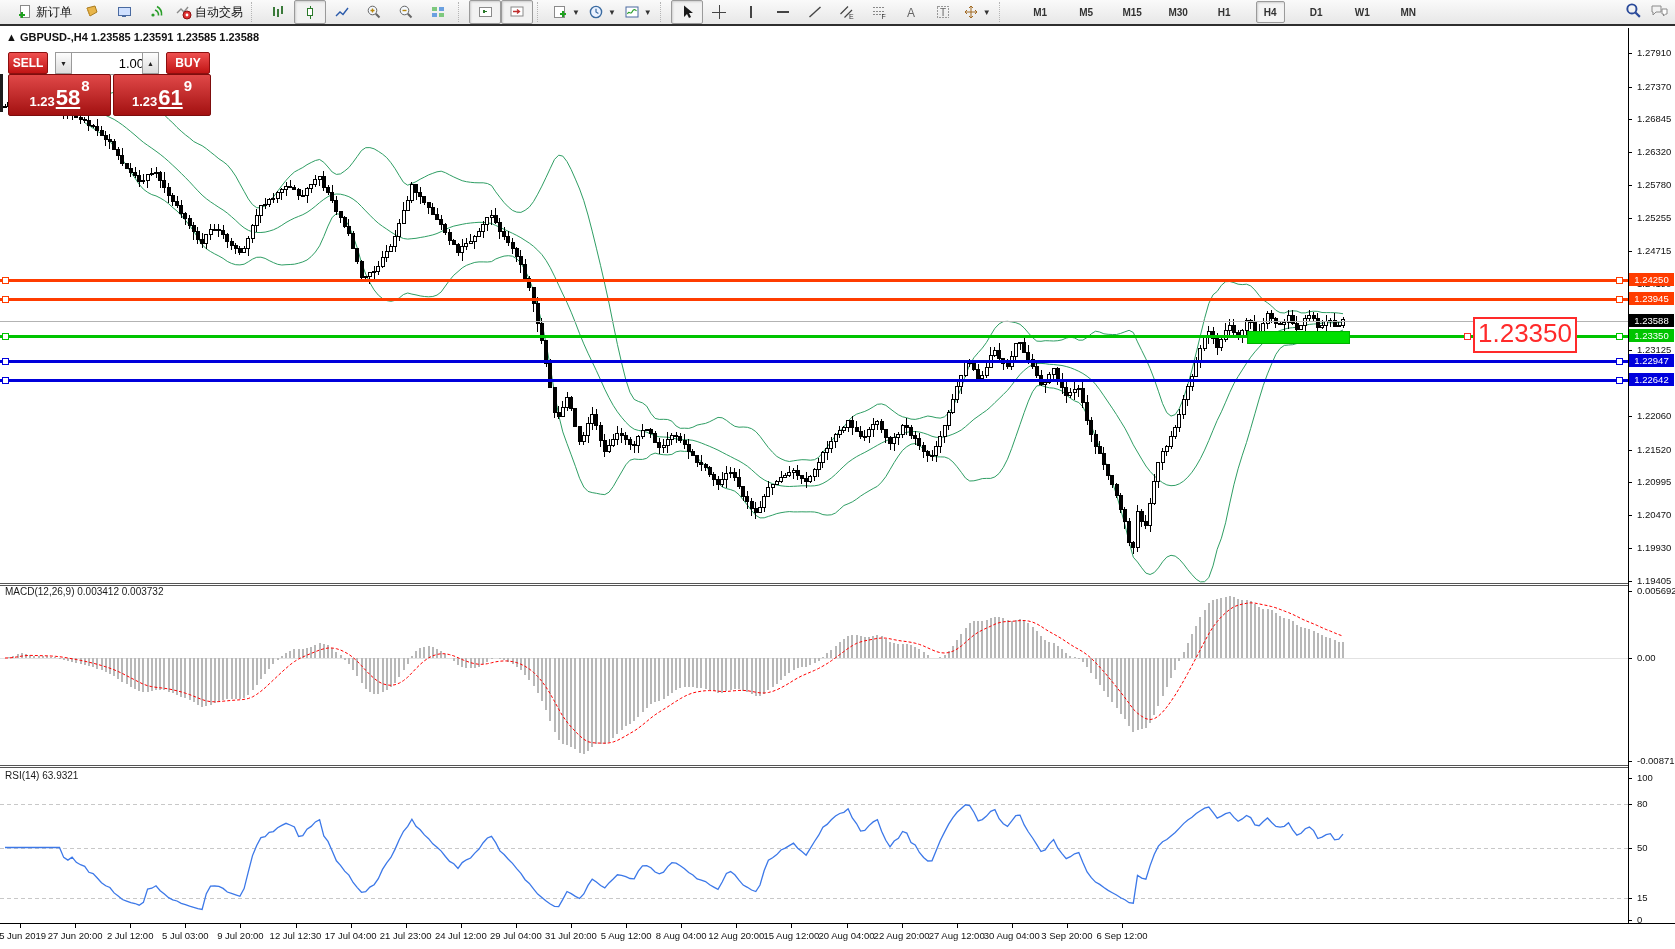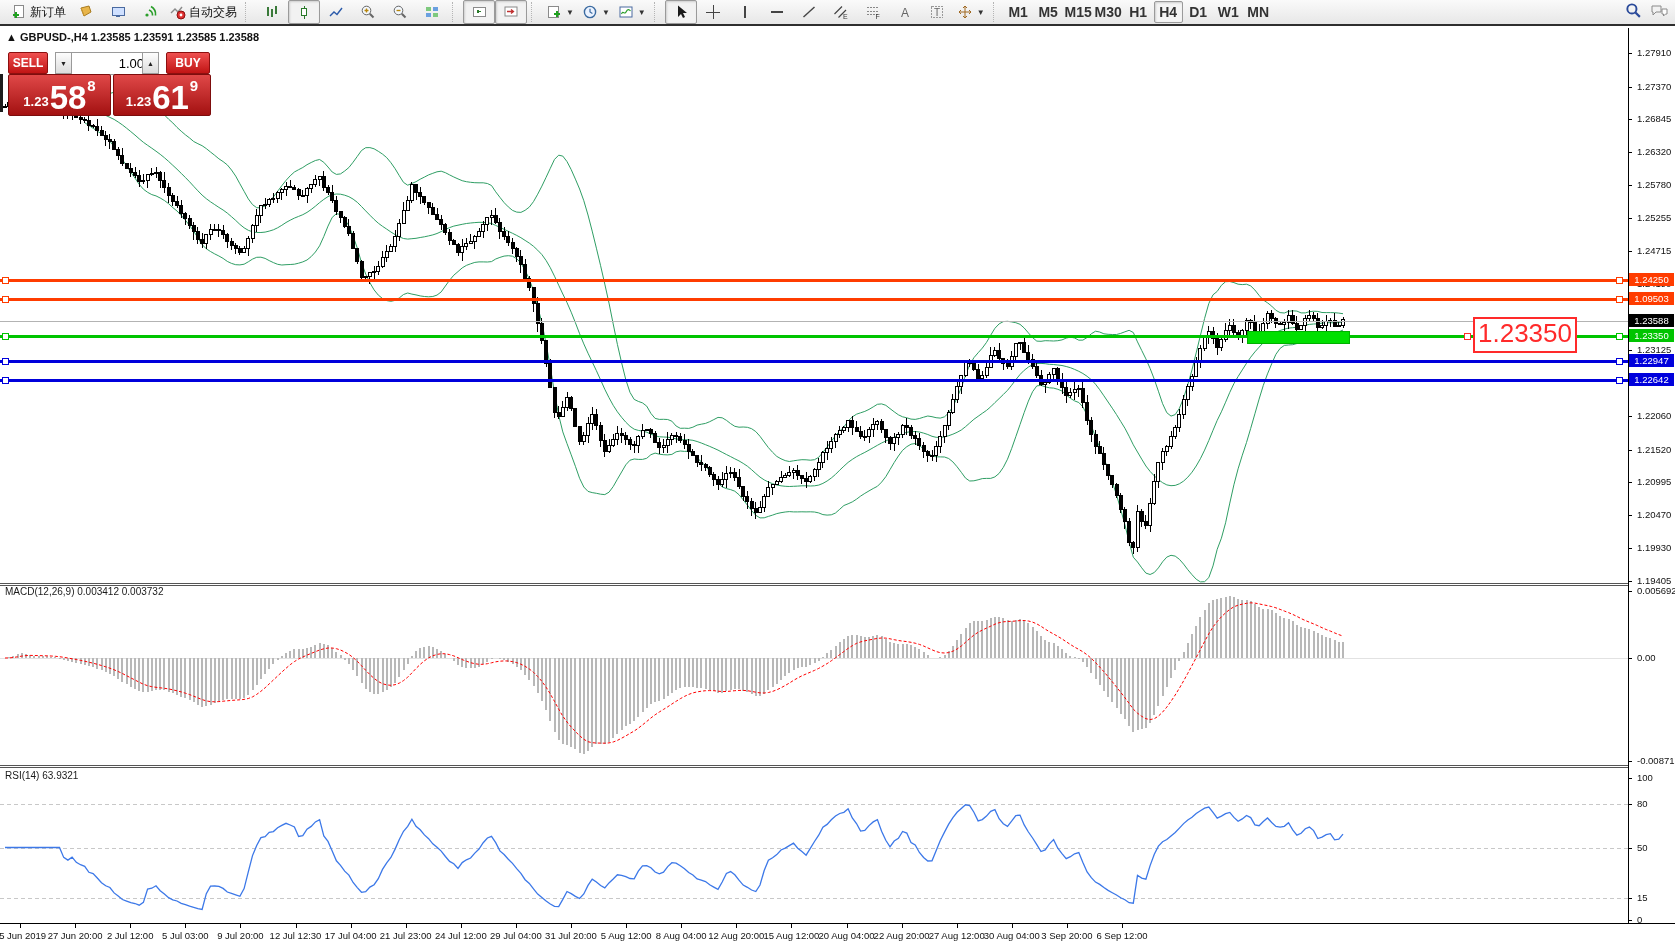--- a/index.html
+++ b/index.html
@@ -1,45 +1,45 @@
 <!DOCTYPE html>
 <html><head>
 <meta charset="utf-8">
 <style>
   html,body{margin:0;padding:0;background:#fff;font-family:"Liberation Sans",sans-serif;}
   #app{position:relative;width:1675px;height:949px;overflow:hidden;background:#fff;}
   
   #toolbar{position:absolute;left:0;top:0;width:1675px;height:26px;
     background:linear-gradient(#fafafa,#e7e7e7);border-bottom:2px solid #2e2e2e;
-    display:flex;align-items:center;padding-left:7px;box-sizing:border-box;}
+    display:flex;align-items:center;padding-left:13px;box-sizing:border-box;}
   .tbtn{height:22px;min-width:24px;display:flex;align-items:center;justify-content:center;
     gap:3px;padding:0 3px;border:1px solid transparent;border-radius:2px;color:#222;font-size:12px;}
   .tbtn.active{border:1px solid #9a9a9a;background:#f2f2f2;box-shadow:inset 1px 1px 2px #cfcfcf;}
   .tsep{width:7px;height:20px;border-left:1px dotted #b5b5b5;margin:0 3px 0 4px;}
   .tlabel{font-size:12px;color:#111;white-space:nowrap;}
   .dd{font-size:8px;color:#333;margin-left:1px;}
   .pbtn{height:20px;width:27px;display:flex;align-items:center;justify-content:center;
-    font-size:14px;font-weight:bold;color:#333;border:1px solid transparent;border-radius:2px;}
+    font-size:10px;font-weight:bold;color:#333;border:1px solid transparent;border-radius:2px;margin-left:16px;}
   .pbtn.active{border:1px solid #9a9a9a;background:#f4f4f4;box-shadow:inset 1px 1px 2px #cfcfcf;}
   #tb-right{position:absolute;right:6px;top:2px;display:flex;gap:8px;align-items:center;}
   
   #chart-title{position:absolute;left:6px;top:31px;font-size:11px;font-weight:bold;color:#111;z-index:30;}
   #chart-title .ohlc{font-weight:bold;}
   .redbtn{position:absolute;background:linear-gradient(#ef5050,#c01414);color:#fff;font-weight:bold;
     font-size:12px;display:flex;align-items:center;justify-content:center;border:1px solid #8d0f0f;
     border-radius:2px;z-index:31;}
   .spin{position:absolute;background:linear-gradient(#fdfdfd,#dcdcdc);border:1px solid #9a9a9a;
     display:flex;align-items:center;justify-content:center;font-size:7px;color:#222;z-index:31;}
   #volume-input{position:absolute;left:71px;top:52px;width:70px;height:19px;border:1px solid #9a9a9a;
     font-size:13px;text-align:right;padding-right:4px;z-index:31;font-family:"Liberation Sans",sans-serif;}
   .pricebox{position:absolute;top:74px;height:38px;background:linear-gradient(#e04848,#a31111);
     border:1px solid #7d0d0d;border-radius:2px;color:#fff;z-index:31;display:flex;align-items:flex-end;
     justify-content:center;padding-bottom:2px;}
   .pricebox .sm{font-size:13px;font-weight:bold;margin-bottom:4px;}
-  .pricebox .big{font-size:33px;font-weight:bold;line-height:30px;margin:0 1px;}
+  .pricebox .big{font-size:22px;font-weight:bold;line-height:30px;margin:0 1px;text-decoration:underline;}
   .pricebox .sup{font-size:15px;font-weight:bold;align-self:flex-start;margin-top:2px;}
   #panel-edge{position:absolute;left:0;top:74px;width:3px;height:38px;background:#1d1d1d;z-index:31;}
   
   .pane-sep{position:absolute;left:0;width:1629px;height:3px;background:#fff;
     border-top:1px solid #555;border-bottom:1px solid #555;box-sizing:border-box;z-index:20;}
   #main-svg,#macd-svg,#rsi-svg{position:absolute;left:0;z-index:5;}
   .pane-label{position:absolute;left:5px;font-size:10px;color:#1a1a1a;z-index:21;}
   #axis-layer{position:absolute;left:0;top:0;width:1675px;height:949px;pointer-events:none;z-index:22;}
   #vaxis-line{position:absolute;left:1628px;top:28px;width:1px;height:895px;background:#000;}
   .tick-dash{position:absolute;left:1628px;width:4px;height:1px;background:#000;}
@@ -1330,21 +1330,21 @@
       <div class="tick-label" style="top: 772px;">100</div>
       <div class="tick-dash" style="top: 804px;"></div>
       <div class="tick-label" style="top: 798px;">80</div>
       <div class="tick-dash" style="top: 848px;"></div>
       <div class="tick-label" style="top: 842px;">50</div>
       <div class="tick-dash" style="top: 898px;"></div>
       <div class="tick-label" style="top: 892px;">15</div>
       <div class="tick-dash" style="top: 920px;"></div>
       <div class="tick-label" style="top: 914px;">0</div>
       <div class="price-tag" style="top: 273.217px; background: rgb(255, 60, 0);">1.24250</div>
-      <div class="price-tag" style="top: 292.152px; background: rgb(255, 60, 0);">1.09503</div>
+      <div class="price-tag" style="top: 292.152px; background: rgb(255, 60, 0);">1.23945</div>
       <div class="price-tag" style="top: 314.315px; background: rgb(0, 0, 0);">1.23588</div>
       <div class="price-tag" style="top: 329.09px; background: rgb(0, 196, 0);">1.23350</div>
       <div class="price-tag" style="top: 354.109px; background: rgb(0, 0, 220);">1.22947</div>
       <div class="price-tag" style="top: 373.043px; background: rgb(0, 0, 220);">1.22642</div>
     </div>
 
   <div id="time-axis">
       <div class="time-tick" style="left: 20px;"></div>
       <div class="time-label" style="left: 20px;">25 Jun 2019</div>
       <div class="time-tick" style="left: 75.1px;"></div>

